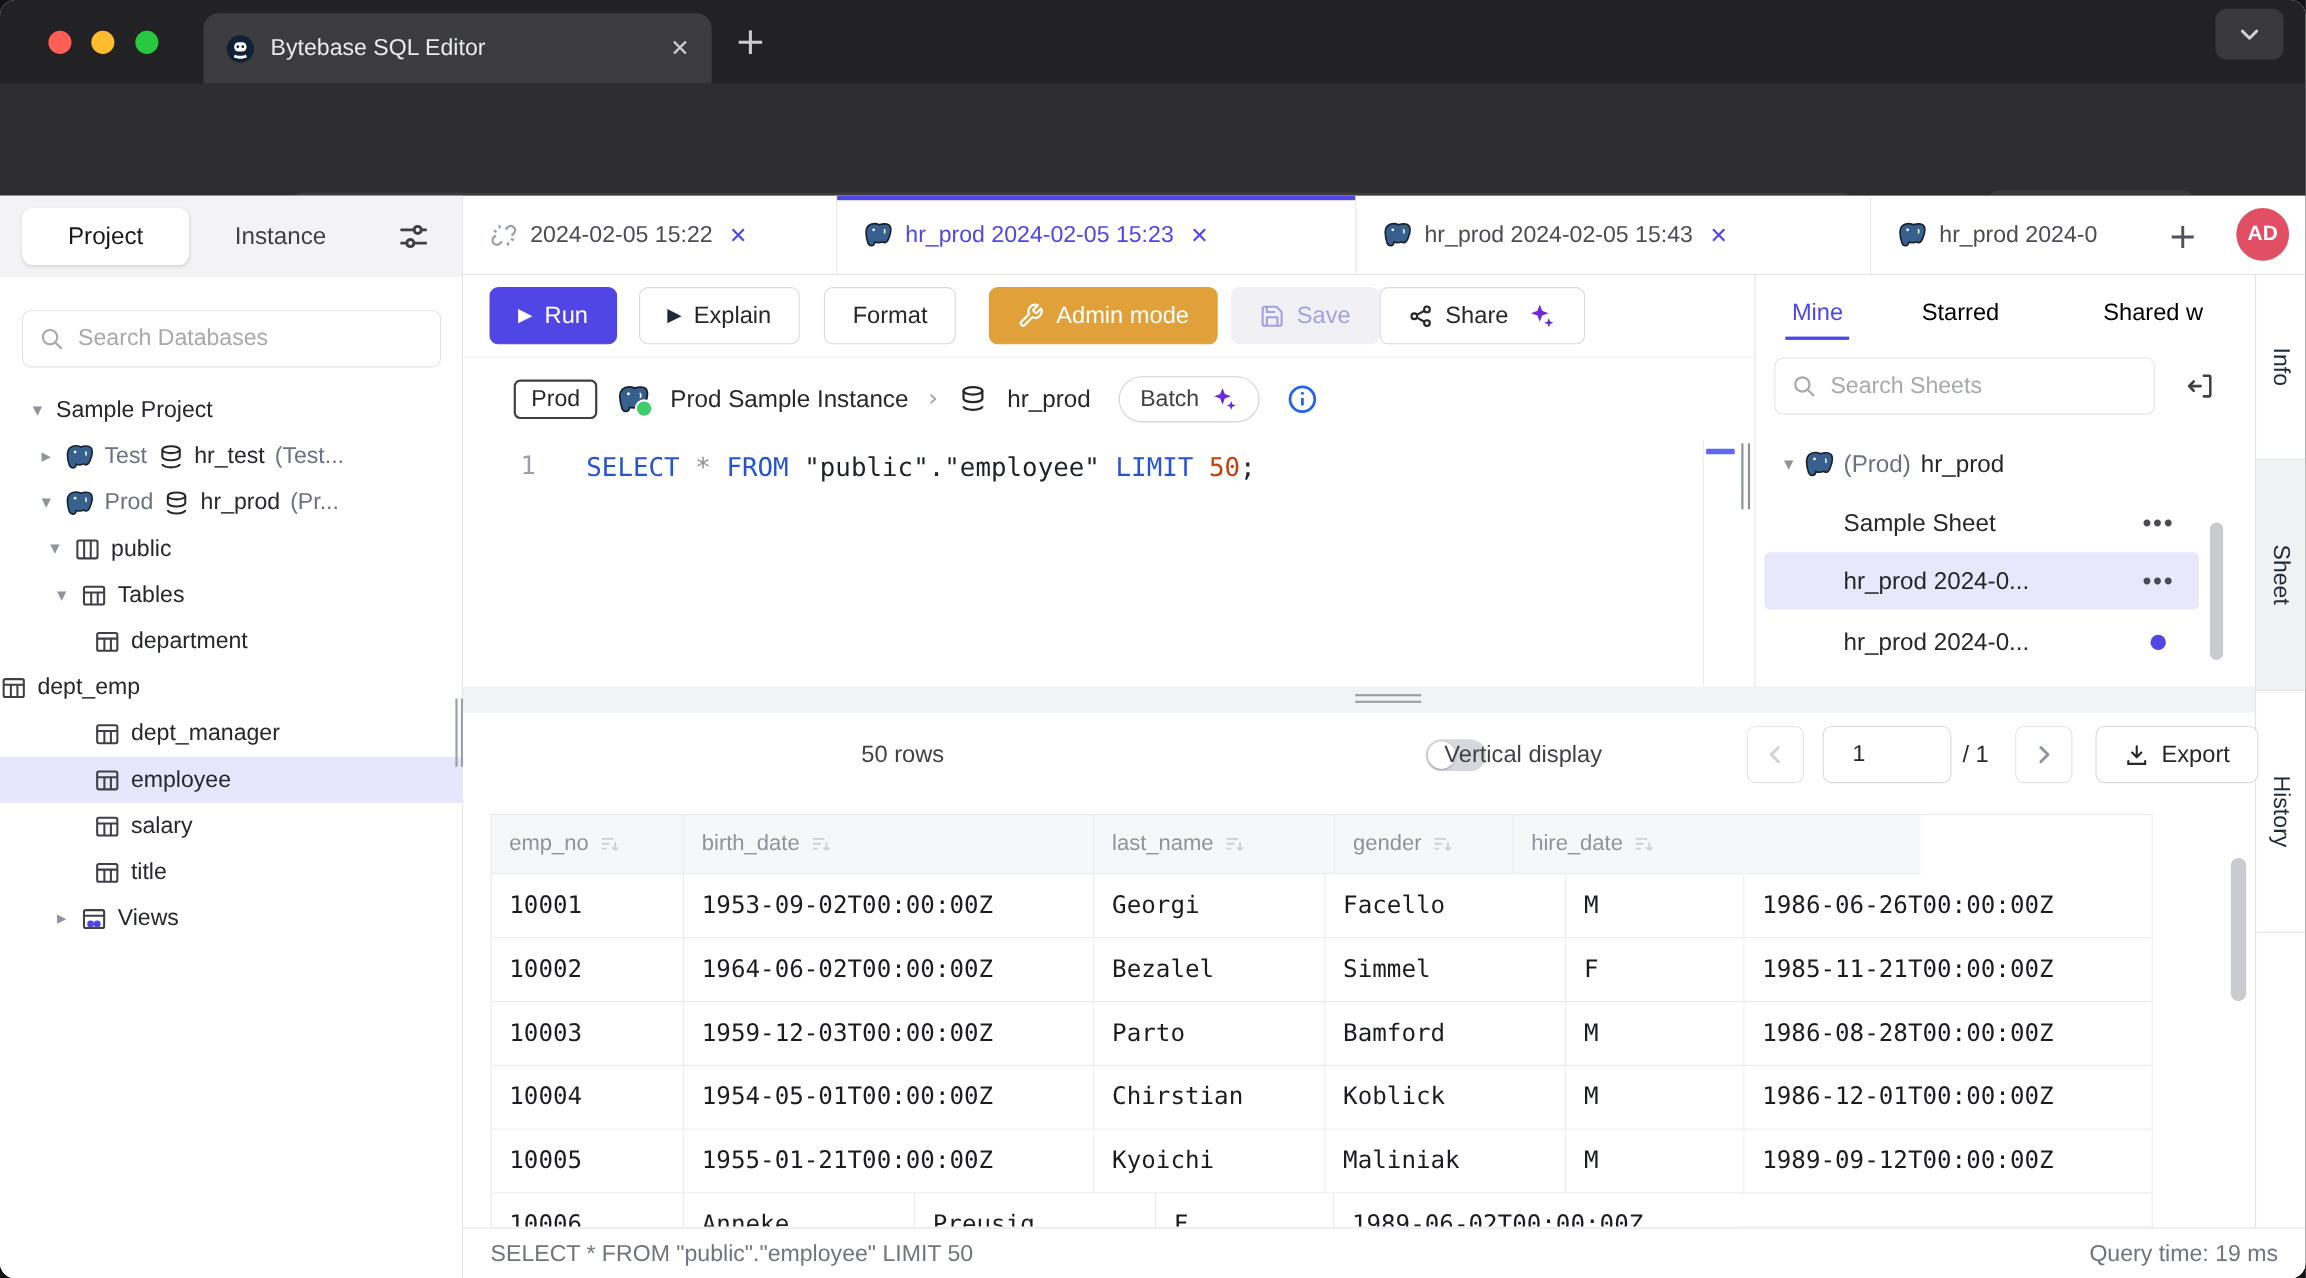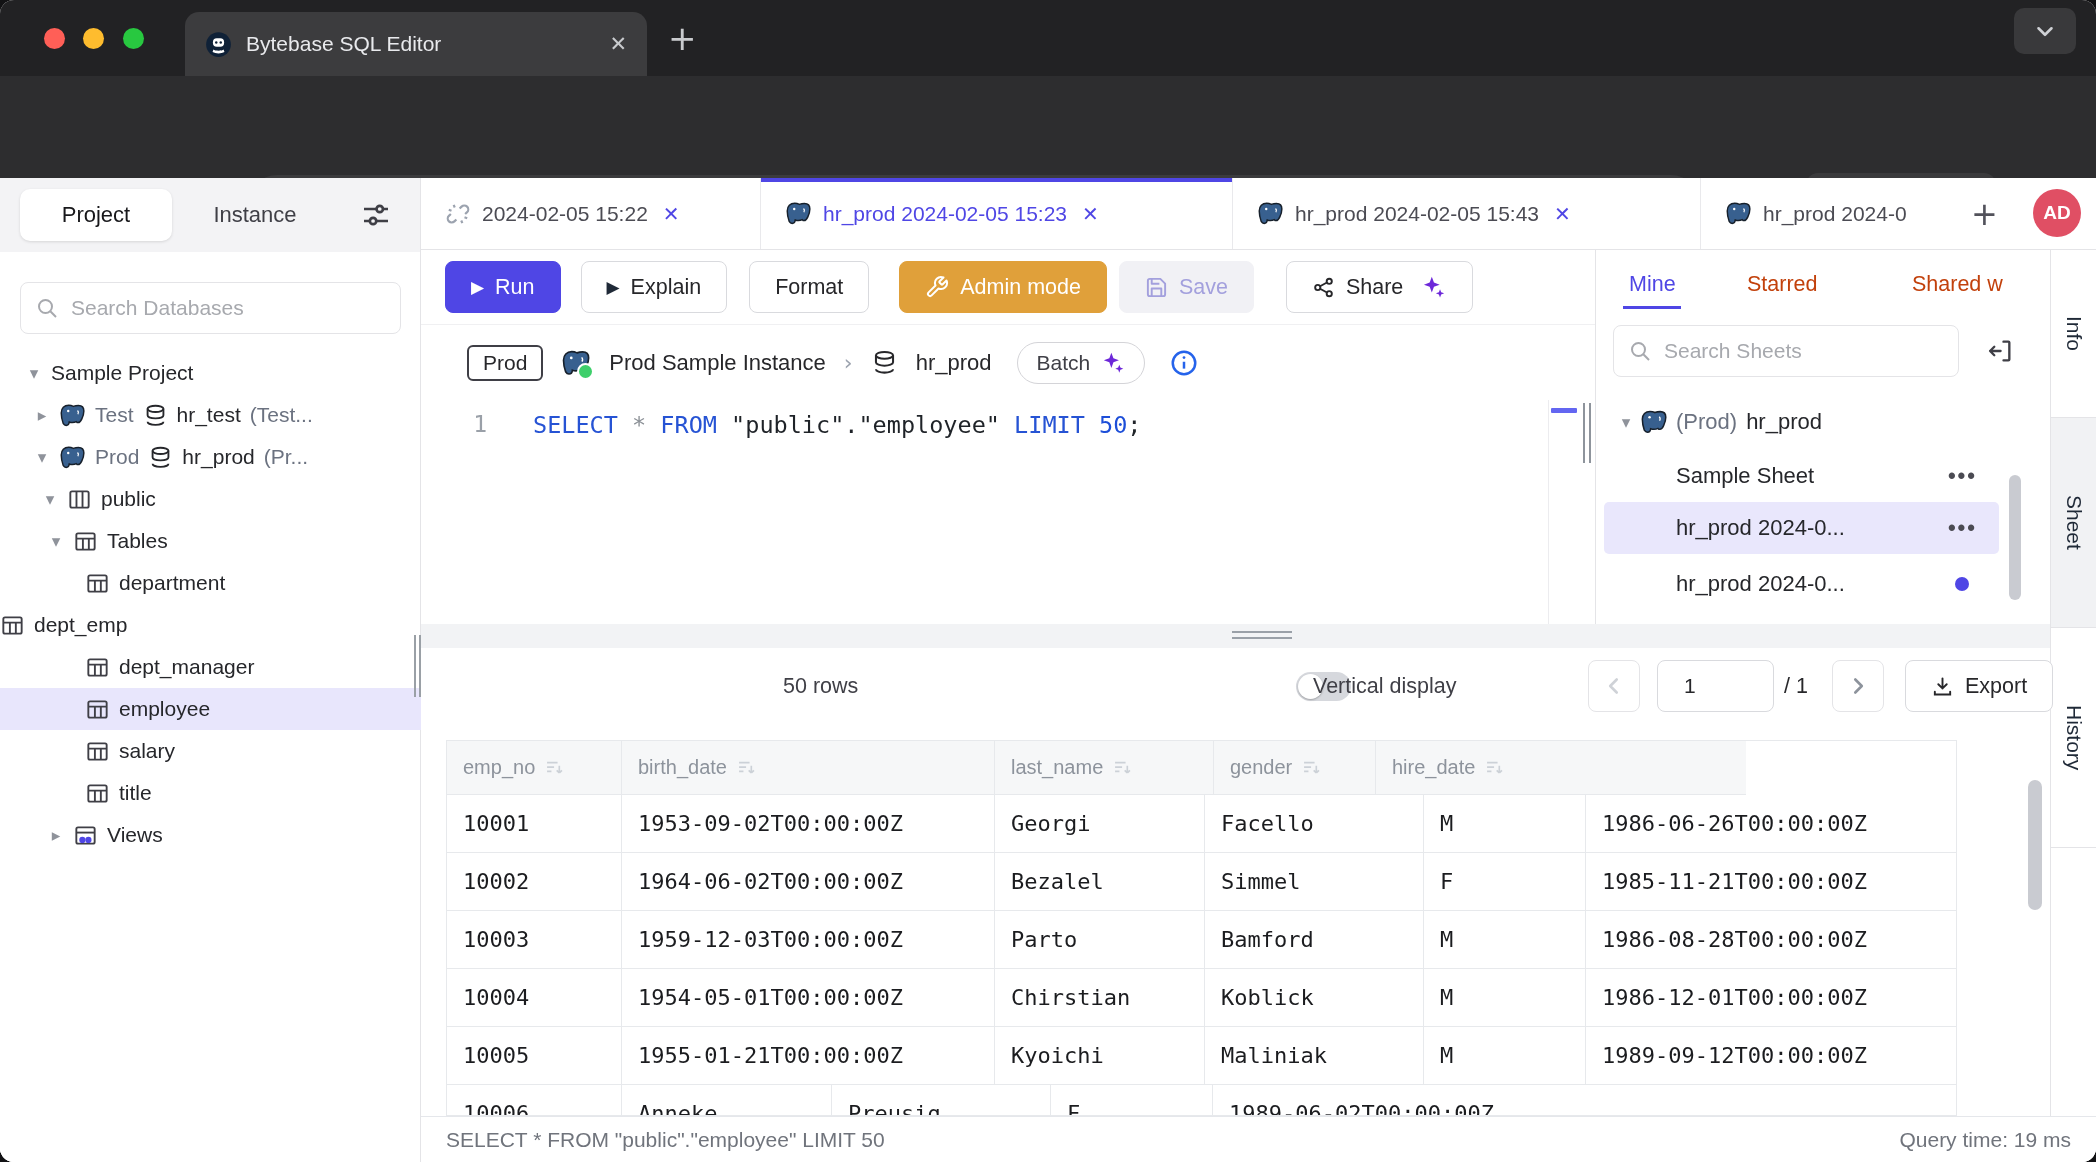--- a/index.html
+++ b/index.html
@@ -61,29 +61,29 @@
   .crumb{position:absolute;left:421px;top:146px;right:46px;height:76px;display:flex;align-items:center;padding-left:46px;gap:18px;box-sizing:border-box;border-top:1px solid #f0f0f2;background:#fff;font-size:22px;color:#27272a;}
   .envchip{border:2px solid #3f3f46;border-radius:6px;padding:4px 14px;font-size:21px;}
   .pgwrap{position:relative;width:30px;height:30px;}
   .pgdot{position:absolute;right:-3px;bottom:-2px;width:13px;height:13px;border-radius:50%;background:#3ecf6b;border:2px solid #fff;}
   .batch{border:1px solid #d4d4d8;border-radius:999px;padding:7px 18px;display:flex;align-items:center;gap:10px;font-size:21px;color:#3f3f46;}
 
   
   .editor{position:absolute;left:421px;top:222px;width:1174px;height:224px;background:#fff;}
   .gut{position:absolute;left:40px;top:11px;width:26px;text-align:right;color:#9aa0a8;font-size:23px;}
   .codeline{position:absolute;left:112px;top:11px;font-size:23.5px;white-space:pre;}
-  .kw{color:#2653d4;} .op{color:#8b9096;} .idn{color:#1f2328;} .num{color:#1d4ed8;text-align:right;}
+  .kw{color:#2653d4;} .op{color:#8b9096;} .idn{color:#1f2328;} .num{color:#c2410c;text-align:right;}
   .minimap{position:absolute;left:1127px;top:0;width:30px;height:224px;border-left:1px solid #ececef;background:#fff;}
   .mmline{position:absolute;left:2px;top:8px;width:26px;height:5px;background:#6366f1;border-radius:1px;}
   .vhandle{position:absolute;left:1162px;top:3px;width:10px;height:60px;display:flex;gap:4px;}
   .vhandle i{width:2px;height:100%;background:#8e949c;}
 
   
   .sheetpanel{position:absolute;left:1595px;top:72px;width:455px;height:374px;background:#fff;border-left:1px solid #e4e4e7;box-sizing:border-box;overflow:hidden;}
-  .sp-tab{position:absolute;top:12px;height:44px;display:flex;align-items:center;font-size:21.5px;color:#c2410c;}
+  .sp-tab{position:absolute;top:12px;height:44px;display:flex;align-items:center;font-size:21.5px;color:#000000;}
   .sp-tab.on{color:#4f46e5;}
   .sp-underline{position:absolute;left:27px;top:56px;width:58px;height:3px;background:#4f46e5;}
   .sp-search{position:absolute;left:17px;top:75px;width:346px;height:52px;border:1px solid #e4e4e7;border-radius:8px;box-sizing:border-box;display:flex;align-items:center;gap:10px;padding:0 14px;}
   .sp-search input{border:0;font-size:21px;width:100%;}
   .sp-search input::placeholder{color:#a7a9ae;}
   .sp-row{position:absolute;left:8px;width:395px;height:52px;display:flex;align-items:center;font-size:22px;color:#26272b;border-radius:5px;box-sizing:border-box;}
   .dots3{margin-left:auto;color:#4b4b53;font-size:22px;letter-spacing:2px;font-weight:bold;}
   .bluedot{margin-left:auto;width:14px;height:14px;border-radius:50%;background:#4f46e5;}
   .sp-scroll{position:absolute;left:413px;top:225px;width:12px;height:125px;background:#c9cbd1;border-radius:6px;}
 
@@ -455,21 +455,21 @@
       </button>
       <button class="btn" style="margin-right:30px;">
         <span>Format</span>
       </button>
       <button class="btn btn-admin" style="margin-right:12px;">
         <svg width="24" height="24" style="color:#fff;">
             <use href="#wrenchico"></use>
           </svg>
         <span>Admin mode</span>
       </button>
-      <button class="btn btn-save" style="margin-right:32px;">
+      <button class="btn btn-save" style="">
         <svg width="23" height="23">
             <use href="#saveico"></use>
           </svg>
         <span>Save</span>
       </button>
       <button class="btn">
         <svg width="23" height="23" style="color:#27272a;">
             <use href="#shareico"></use>
           </svg>
         <span>Share</span>

